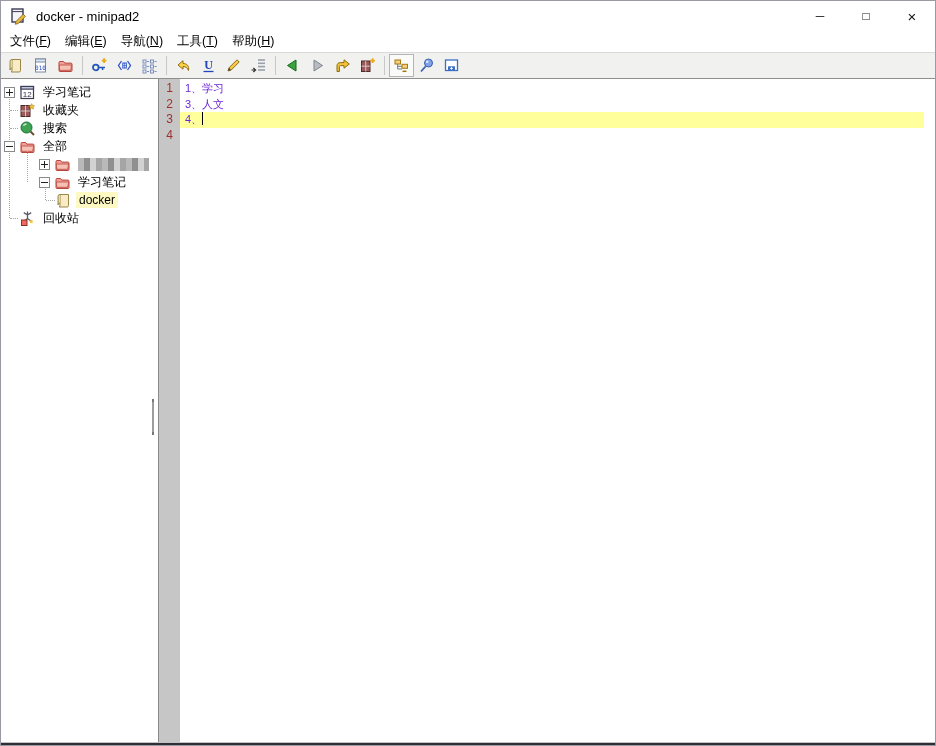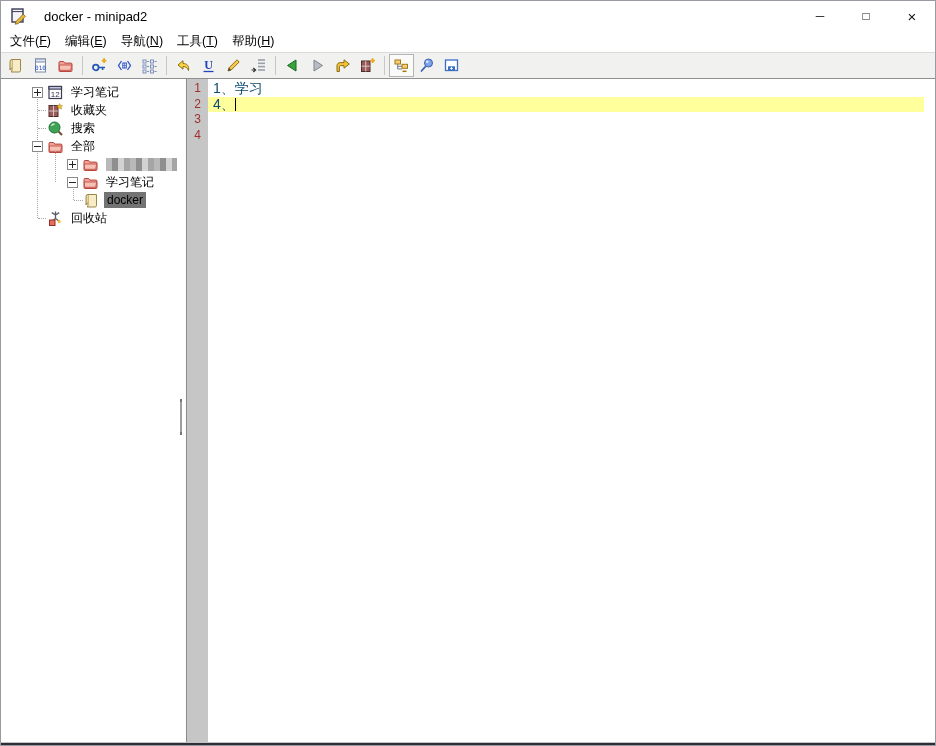--- a/index.html
+++ b/index.html
@@ -4,21 +4,21 @@
 <style>
   * { margin:0; padding:0; box-sizing:border-box; }
   html,body { background:#dcdcdc; }
   body { font-family:"Liberation Sans","DejaVu Sans",sans-serif; }
   .window{ width:936px; height:746px; border:1px solid #9a9aa2; background:#fff;
            position:relative; overflow:hidden; }
 
   
   .titlebar{ height:30px; display:flex; align-items:center; background:#fff; }
   .titlebar .appicon{ width:18px; height:18px; margin:0 8px 0 9px; flex:none; }
-  .titlebar .title{ font-size:13px; color:#000; flex:1;margin-left:8px; }
+  .titlebar .title{ font-size:13px; color:#000; flex:1; }
   .winbtn{ width:46px; height:30px; border:none; background:#fff; font-size:12px;
            color:#111; display:flex; align-items:center; justify-content:center; cursor:default; }
   .winbtn.close{ font-size:15px; }
 
   
   .menubar{ height:22px; display:flex; align-items:center; background:#fff;
             border-bottom:1px solid #dadada; padding-left:2px; }
   .menuitem{ font-size:12.5px; color:#000; padding:2px 7px; cursor:default; }
   .menuitem .mn{ text-decoration:underline; }
 
@@ -26,46 +26,46 @@
   .toolbar{ height:26px; background:#f1f1f0; border-bottom:1px solid #8f8f8f;
             display:flex; align-items:center; padding-left:2px; }
   .tbtn{ width:25px; height:23px; border:1px solid transparent; background:transparent;
          display:flex; align-items:center; justify-content:center; padding:0; }
   .tbtn.pressed{ background:#fafaf8; border:1px solid #b4b4b4; }
   .tbtn svg{ display:block; }
   .tsep{ width:1px; height:19px; background:#c7c7c7; margin:0 4px; flex:none; }
 
   
   .main{ display:flex; height:663px; position:relative; }
-  .treepanel{ width:148px; background:#fff; position:relative; padding-top:4px; font-size:12px;margin-left:28px; }
+  .treepanel{ width:148px; background:#fff; position:relative; padding-top:4px; font-size:12px; }
   .splitter{ width:9px; background:#fff; position:relative; }
   .splitter .handle{ position:absolute; left:3px; top:320px; width:2px; height:36px;
                      background:#9d9d9d; border-top:3px solid #777; border-bottom:3px solid #777; }
 
   .editor{ flex:1; display:flex; background:#fff; border-left:1px solid #8a8a8a; }
   .gutter{ width:21px; background:#c6c6c6; padding-top:2px; flex:none; }
   .gnum{ height:15.5px; line-height:15.5px; font-size:12px; color:#a03030; text-align:center; }
   .textarea{ flex:1; padding-top:2px; position:relative; overflow:hidden; }
-  .eline{ height:15.5px; line-height:15.5px; font-size:14px; padding-left:5px; white-space:pre; color:#0c4a6e; }
+  .eline{ height:15.5px; line-height:15.5px; font-size:11px; padding-left:5px; white-space:pre; color:#6d28d9; }
   .eline.active{ background:#ffff9c; width:calc(100% - 11px); }
   .caret{ display:inline-block; width:1px; height:13px; background:#000; vertical-align:-2px; }
 
   
   .trow{ height:18px; display:flex; align-items:center; padding-left:3px; position:relative; cursor:default; }
   .trow.lvl1{ padding-left:38px; }
   .trow.lvl2{ padding-left:39px; }
   .exp{ width:11px; height:11px; border:1px solid #8a8a8a; background:#fff; flex:none;
         position:relative; margin-right:4px; z-index:2; }
   .exp::before{ content:""; position:absolute; left:1px; right:1px; top:4px; border-top:1px solid #222; }
   .exp.plus::after{ content:""; position:absolute; top:1px; bottom:1px; left:4px; border-left:1px solid #222; }
   .expspacer{ width:15px; flex:none; }
   .ticon{ width:17px; height:17px; flex:none; margin-right:4px; }
   .ticon svg{ display:block; }
   .tlabel{ color:#000; padding:1px 3px; white-space:nowrap; }
-  .trow.selected .tlabel{ background:#737373; }
+  .trow.selected .tlabel{ background:#fef9c3; }
   .mosaic{ width:72px; height:13px; margin-left:3px;
      background:
        repeating-linear-gradient(90deg,#b9b9b9 0 6px,#8f8f8f 6px 12px,#d2d2d2 12px 18px,#a5a5a5 18px 24px),
        #aaa; }
   .conn{ position:absolute; border-left:1px dotted #a8a8a8; width:0; z-index:1; }
   .connh{ position:absolute; border-top:1px dotted #a8a8a8; height:0; z-index:1; }
 
   .bottomstrip{ position:absolute; left:0; right:0; bottom:0; height:3px;
                 background:#2e2e36; border-top:1px solid #c2c2c2; }
 </style>
@@ -381,19 +381,20 @@
 
     <div class="editor">
       <div class="gutter">
         <div class="gnum">1</div>
         <div class="gnum">2</div>
         <div class="gnum">3</div>
         <div class="gnum">4</div>
       </div>
       <div class="textarea">
         <div class="eline"><span>1、学习</span></div>
+        <div class="eline"><span>3、人文</span></div>
         <div class="eline active"><span>4、</span><span class="caret"></span></div>
       </div>
     </div>
   </div>
 
   <div class="bottomstrip"></div>
 </div>
 
 </body></html>

